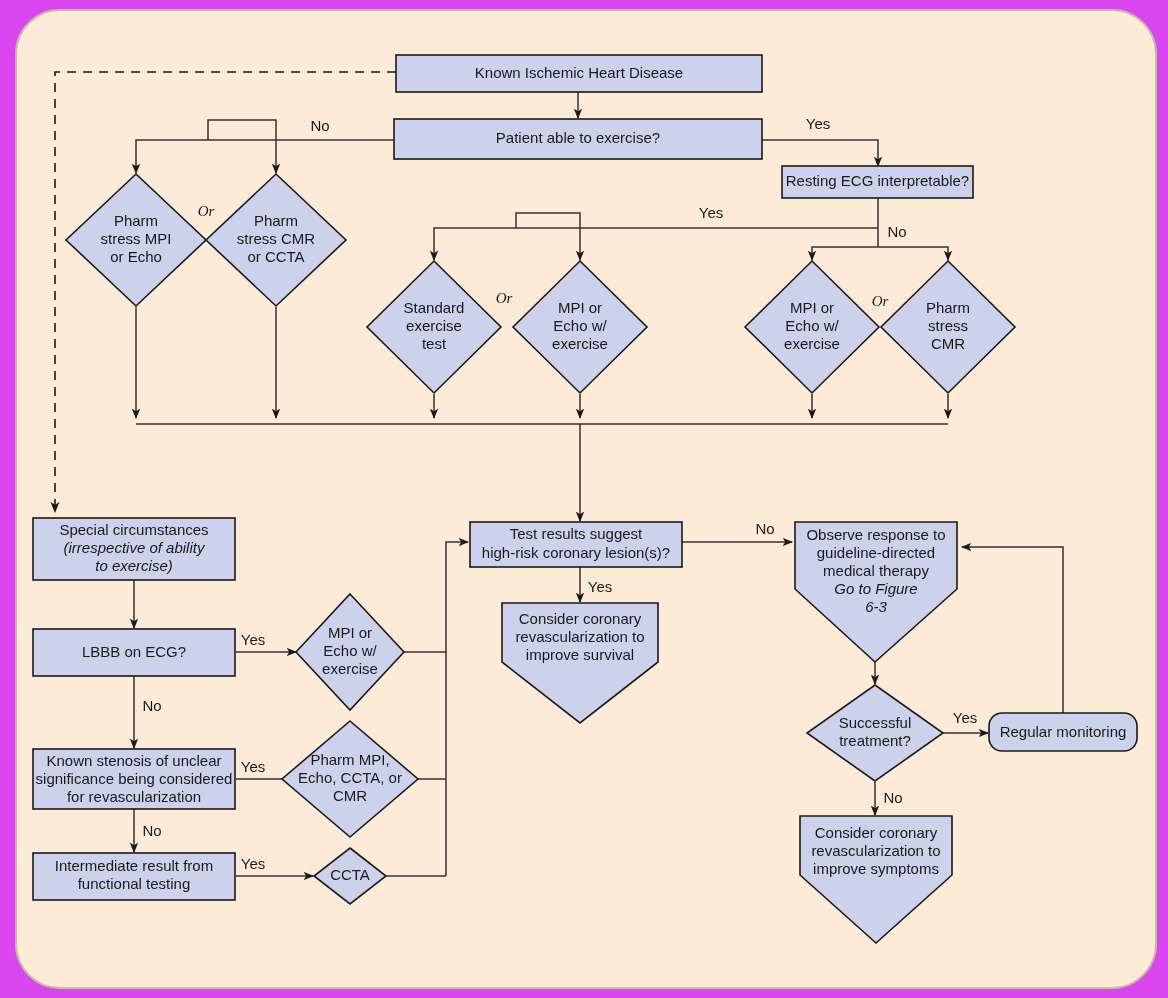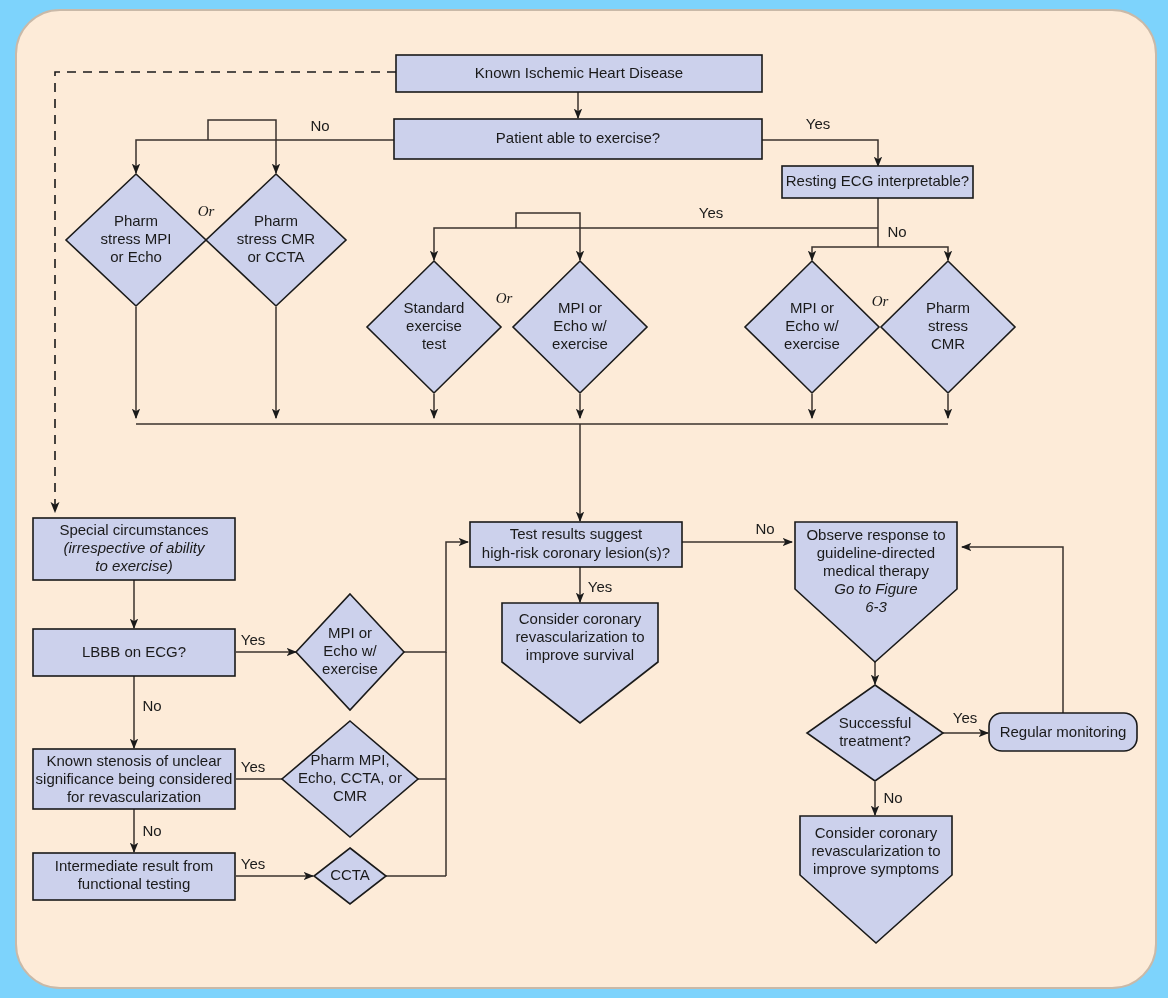--- a/index.html
+++ b/index.html
@@ -4,21 +4,21 @@
 <style>
   html, body {
     margin: 0;
     padding: 0;
     background: #ffffff;
   }
   #root {
     position: relative;
     width: 1168px;
     height: 998px;
-    background: #7dd3fc;
+    background: #d946ef;
     font-family: "Liberation Sans", sans-serif;
   }
   svg#diagram {
     display: block;
     width: 1168px;
     height: 998px;
   }
   .node-text {
     font-family: "Liberation Sans", sans-serif;
     font-size: 15px;

